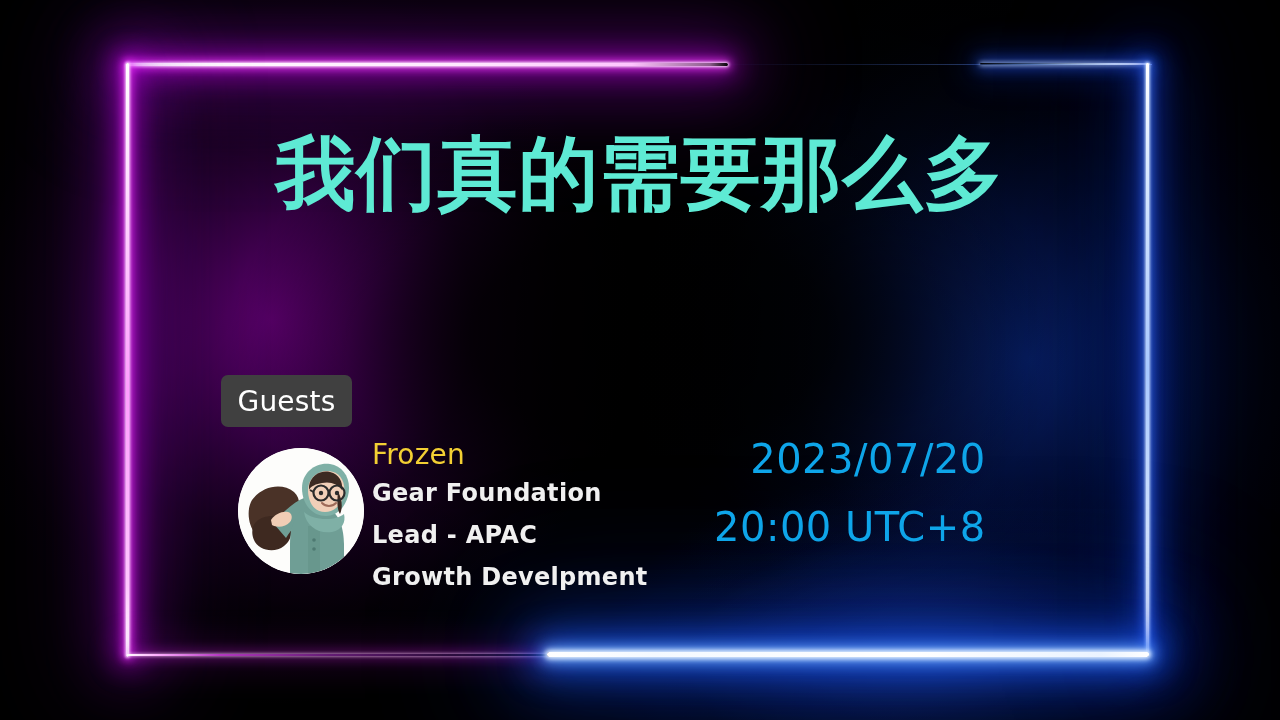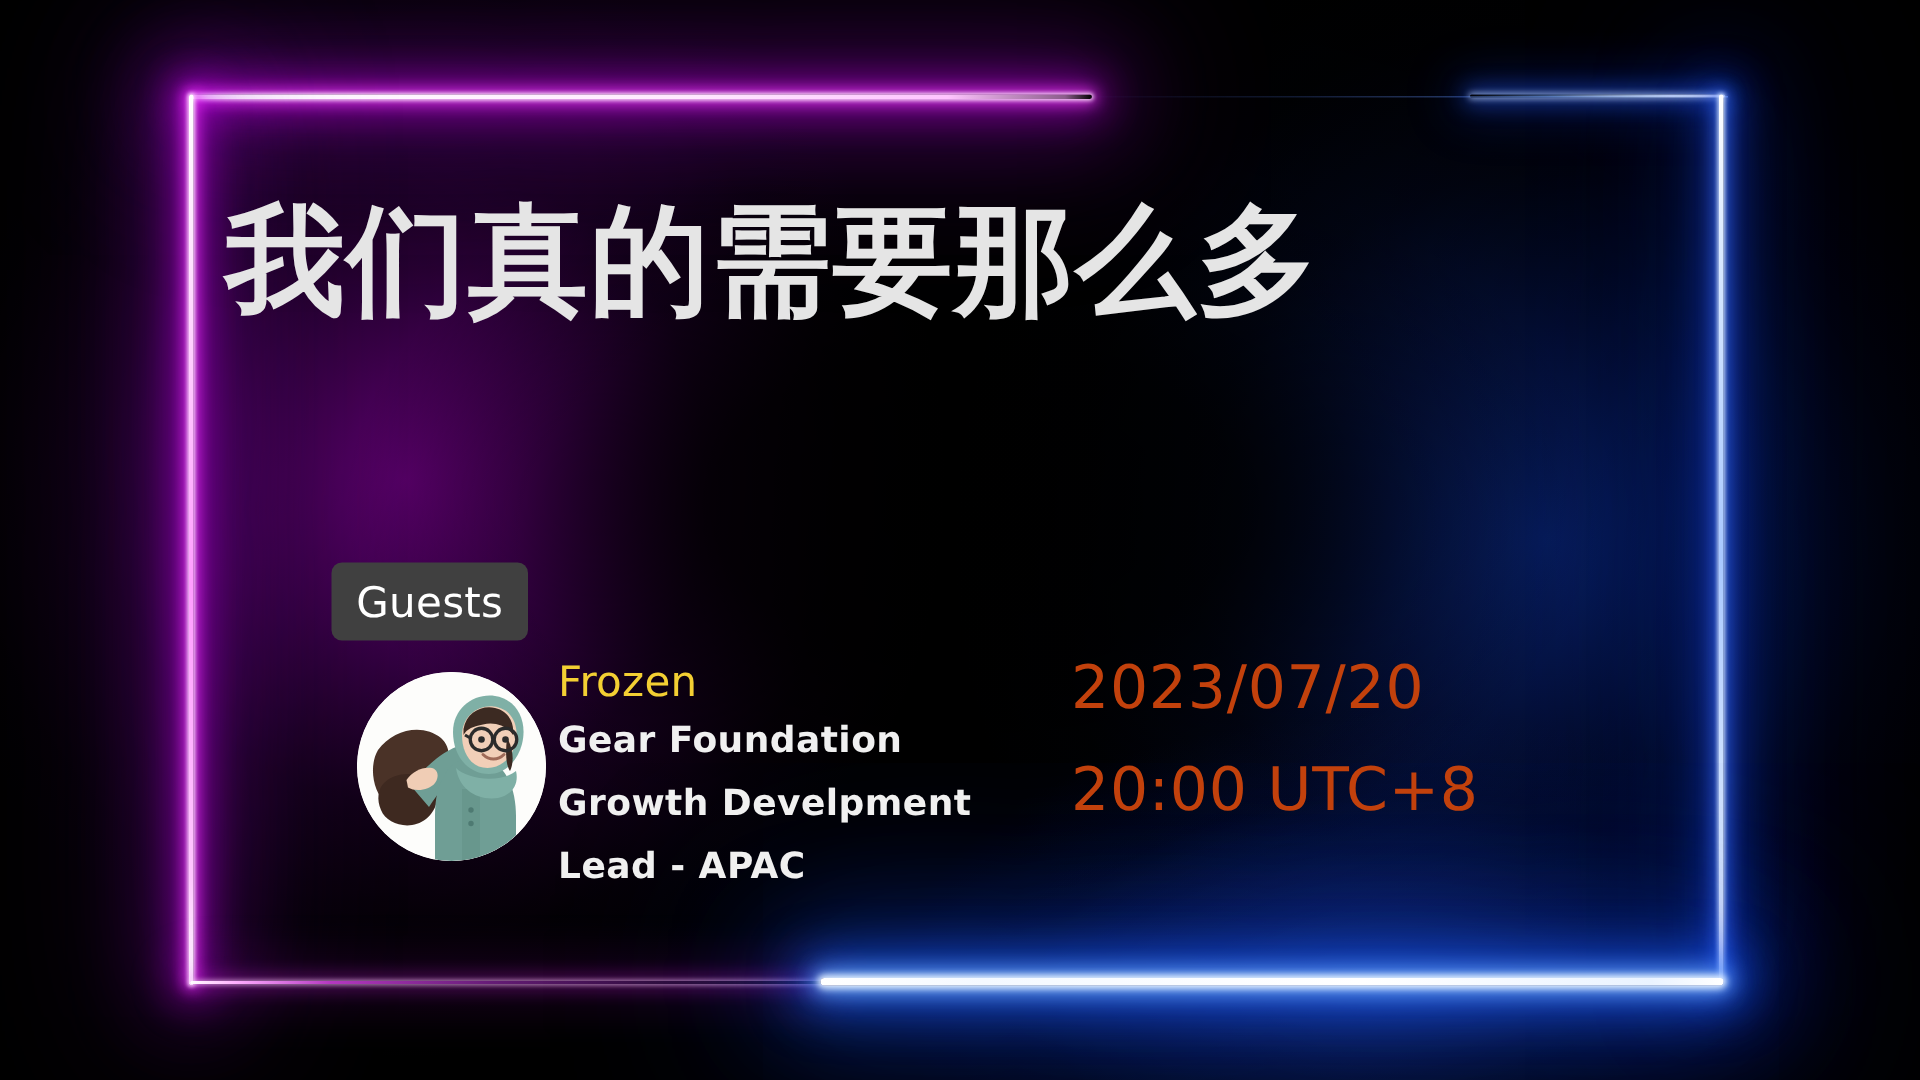--- a/index.html
+++ b/index.html
@@ -150,21 +150,22 @@
       0 0 76px 26px rgba(18,70,230,0.48),
       0 0 140px 50px rgba(10,50,190,0.26);
   }
 
   
   .content { position:absolute; inset:0; }
 
   .headline {
     position:absolute;
     left:150px; top:122px; width:980px;
-    color:#e5e5e5;
+    color:#5eead4;
+    text-align:center;
     font-weight:700;
     font-size:80px;
     line-height:104px;
     letter-spacing:1px;
     white-space:nowrap;
   }
   .headline .hl-line { display:block; }
 
   .guests-badge {
     position:absolute;
@@ -205,21 +206,22 @@
     color:#f0f0f0;
     font-size:24px;
     line-height:42px;
     font-weight:700;
     letter-spacing:0.3px;
   }
 
   .datetime {
     position:absolute;
     left:714px; top:425px;
-    color:#c2410c;
+    color:#0ea5e9;
+    text-align:right;
   }
   .dt-line {
     font-size:40px;
     line-height:68px;
     font-weight:400;
     letter-spacing:0.5px;
     white-space:nowrap;
   }
 </style>
 </head>
@@ -290,22 +292,22 @@
 
           <circle cx="76" cy="92" r="1.8" fill="#4e7a72"></circle>
           <circle cx="76" cy="101" r="1.8" fill="#4e7a72"></circle>
         </g>
       </svg>
     </div>
 
     <div class="guest-info">
       <div class="guest-name">Frozen</div>
       <div class="guest-line">Gear Foundation</div>
+      <div class="guest-line">Lead - APAC</div>
       <div class="guest-line">Growth Develpment</div>
-      <div class="guest-line">Lead - APAC</div>
     </div>
 
     <div class="datetime">
       <div class="dt-line">2023/07/20</div>
       <div class="dt-line">20:00 UTC+8</div>
     </div>
 
   </div>
 </div>
 

